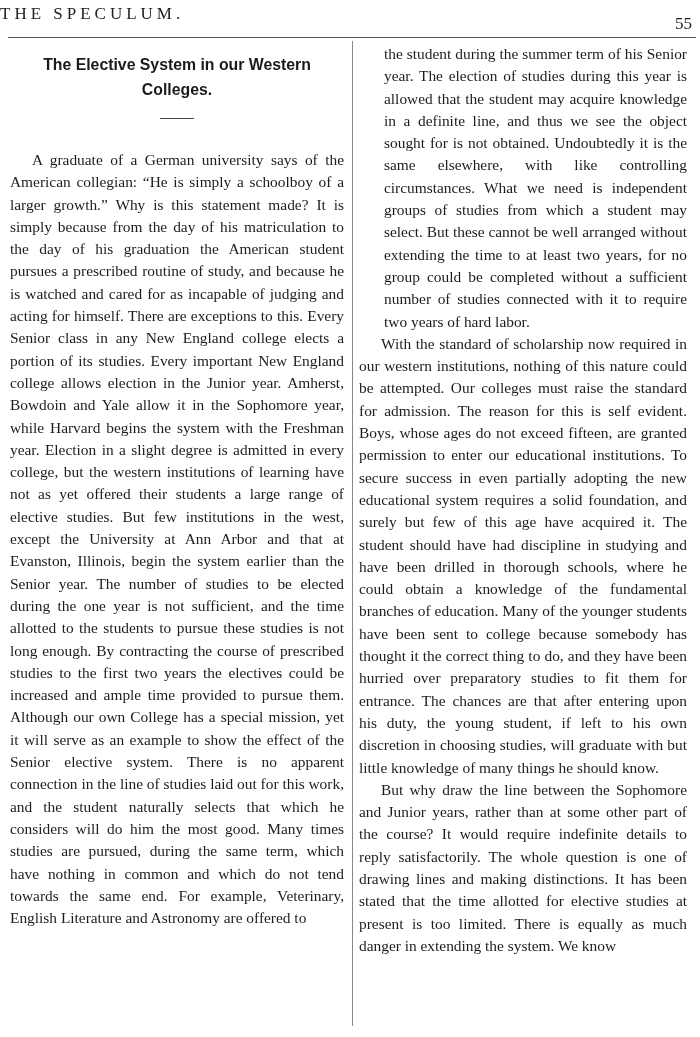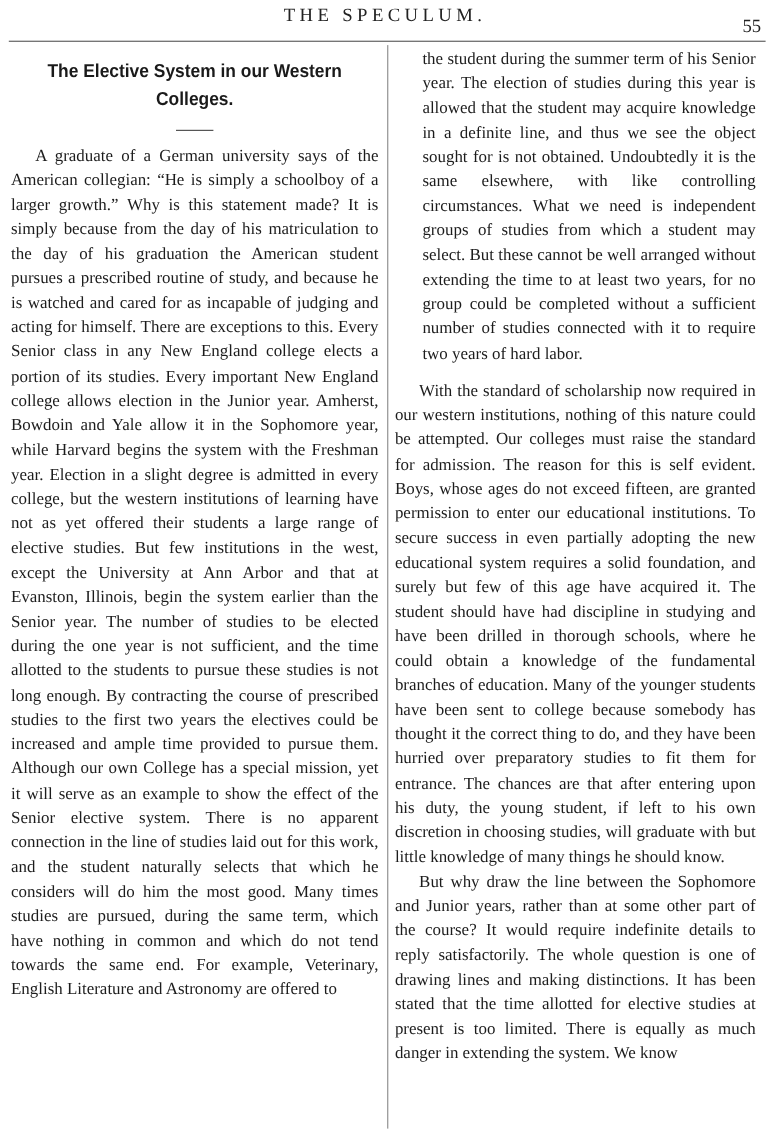--- a/index.html
+++ b/index.html
@@ -1,42 +1,42 @@
 <!DOCTYPE html>
 <html><head>
 <meta charset="utf-8">
 <style>
   html, body { margin:0; padding:0; background:#ffffff; }
   body { width:700px; height:1037px; position:relative; overflow:hidden; color:#1a1a1a; }
   .page { position:absolute; left:0; top:0; width:700px; height:1037px; }
   .running-head {
-    position:absolute; left:0; top:4px; width:700px; text-align:center;
+    position:absolute; left:0; top:4px; width:700px; text-align:left;
     font-family:"Liberation Serif","DejaVu Serif",serif; font-size:17px; letter-spacing:4px; color:#222;
   }
   .page-number {
     position:absolute; right:8px; top:14px;
     font-family:"Liberation Serif","DejaVu Serif",serif; font-size:17px; color:#222;
   }
   .head-rule { position:absolute; left:8px; top:37px; width:688px; height:1px; background:#555; }
   .col-divider { position:absolute; left:352px; top:41px; width:1px; height:985px; background:#888; }
   .col { position:absolute; font-family:"Liberation Serif","DejaVu Serif",serif; font-size:15.4px; line-height:22.3px; text-align:justify; color:#1c1c1c; }
   .col-left { left:10px; top:52px; width:334px; }
   .col-right { left:359px; top:43px; width:328px; }
   .article-title {
     font-family:"Liberation Sans","DejaVu Sans",sans-serif; font-weight:bold; font-size:17px; line-height:25px;
     text-align:center; margin:0; color:#1a1a1a; transform:scaleX(0.93);
   }
   .short-rule { width:34px; height:1px; background:#444; margin:16px auto 0 auto; }
   .byline {
     text-align:center; font-size:9.5px; letter-spacing:1px; margin:20px 0 0 0; color:#333;
   }
   .para { margin:0; text-indent:22px; }
-  .para.first { margin-top:12px; }
+  .para.first { margin-top:30px; }
   .para.noindent { text-indent:0;margin-left:25px; }
-  .gap { margin-top:12px; }
+  .gap { margin-top:0; }
   .gap2 { }
 </style>
 </head>
 <body>
 
 <div class="page">
   <div class="running-head">THE SPECULUM.</div>
   <div class="page-number">55</div>
   <div class="head-rule"></div>
   <div class="col-divider"></div>

